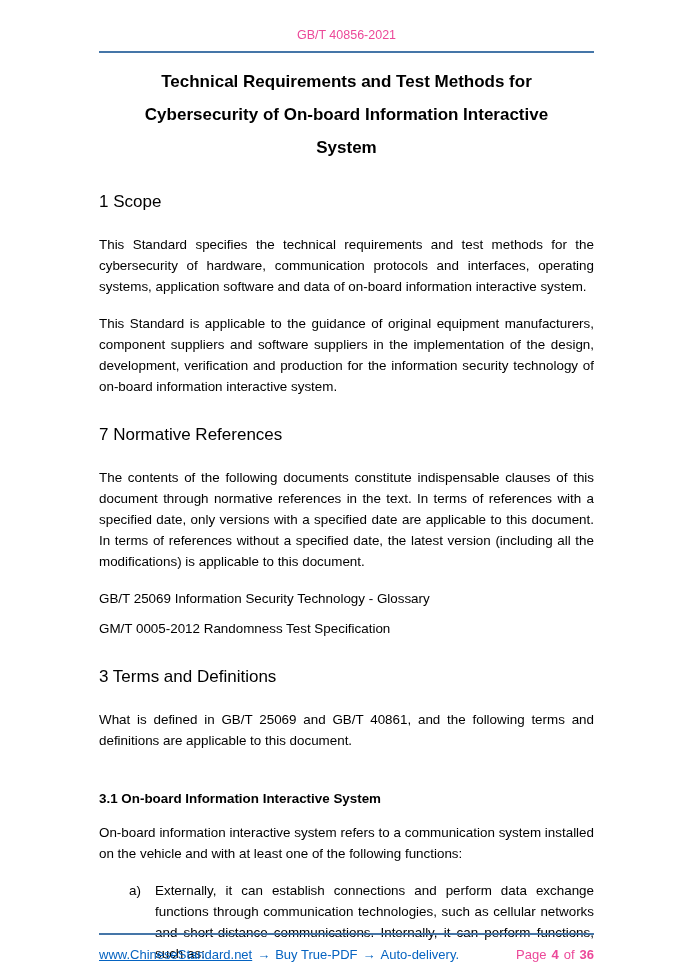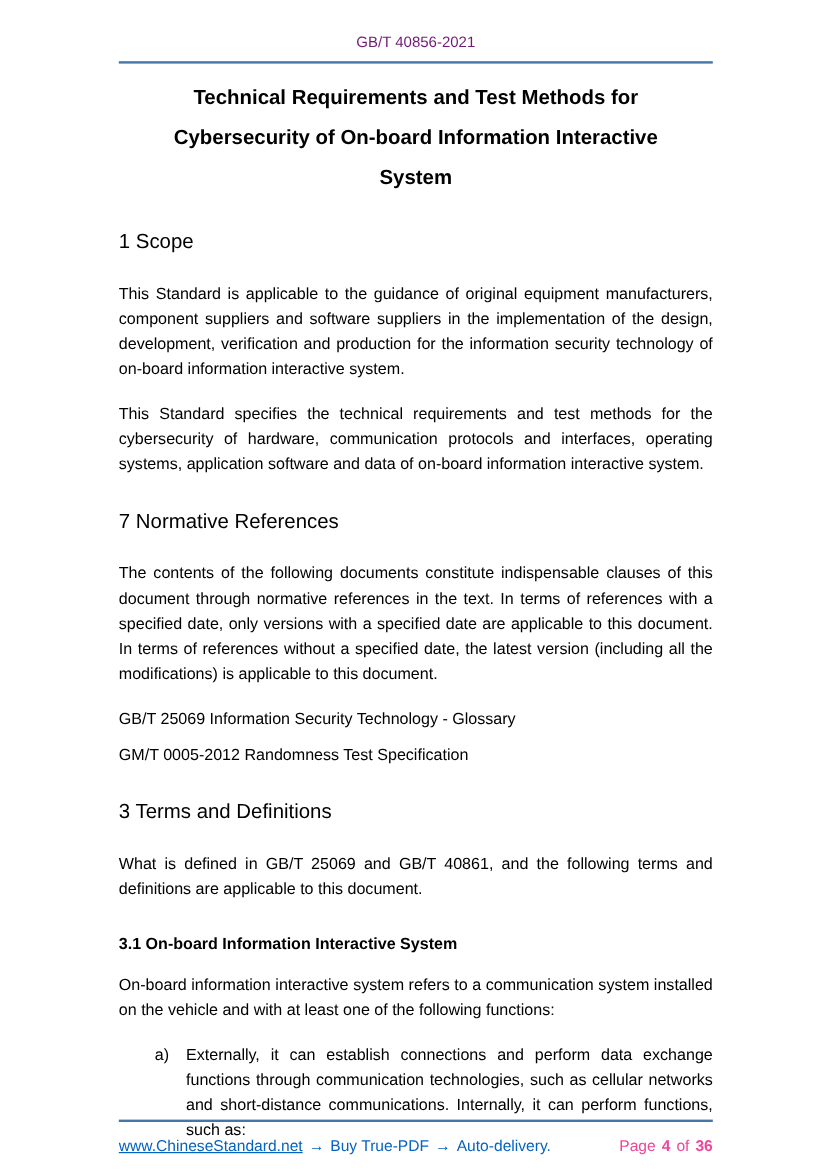--- a/index.html
+++ b/index.html
@@ -11,21 +11,21 @@
     overflow: hidden;
     font-family: "Liberation Sans", sans-serif;
     color: #000000;
   }
   .page {
     padding: 28px 99px 0 99px;
   }
   .doc-header {
     text-align: center;
     font-size: 12.5px;
-    color: #701a75;
+    color: #ec4899;
     padding-bottom: 9px;
   }
   .header-rule {
     border-top: 2px solid #4576a8;
     height: 0;
   }
   .doc-title {
     margin-top: 12px;
     text-align: center;
     font-size: 17px;
@@ -45,21 +45,21 @@
     margin-bottom: 16px;
   }
   .ref-line {
     font-size: 13.4px;
     line-height: 21px;
     margin-bottom: 9px;
   }
   .sub-heading {
     font-size: 13.4px;
     font-weight: bold;
-    margin: 28px 0 16px 0;
+    margin: 40px 0 16px 0;
   }
   .list-item {
     display: flex;
     margin-left: 30px;
     font-size: 13.4px;
     line-height: 21px;
   }
   .list-label {
     width: 26px;
     flex-shrink: 0;
@@ -109,22 +109,22 @@
   </div>
   <div class="header-rule"></div>
 
   <h1 class="doc-title">
     <span class="title-line">Technical Requirements and Test Methods for</span>
     <span class="title-line">Cybersecurity of On-board Information Interactive</span>
     <span class="title-line">System</span>
   </h1>
 
   <h2 class="section-heading">1 Scope</h2>
+  <p class="body-para">This Standard specifies the technical requirements and test methods for the cybersecurity of hardware, communication protocols and interfaces, operating systems, application software and data of on-board information interactive system.</p>
   <p class="body-para">This Standard is applicable to the guidance of original equipment manufacturers, component suppliers and software suppliers in the implementation of the design, development, verification and production for the information security technology of on-board information interactive system.</p>
-  <p class="body-para">This Standard specifies the technical requirements and test methods for the cybersecurity of hardware, communication protocols and interfaces, operating systems, application software and data of on-board information interactive system.</p>
 
   <h2 class="section-heading">7 Normative References</h2>
   <p class="body-para">The contents of the following documents constitute indispensable clauses of this document through normative references in the text. In terms of references with a specified date, only versions with a specified date are applicable to this document. In terms of references without a specified date, the latest version (including all the modifications) is applicable to this document.</p>
   <p class="ref-line">GB/T 25069 Information Security Technology - Glossary</p>
   <p class="ref-line">GM/T 0005-2012 Randomness Test Specification</p>
 
   <h2 class="section-heading">3 Terms and Definitions</h2>
   <p class="body-para">What is defined in GB/T 25069 and GB/T 40861, and the following terms and definitions are applicable to this document.</p>
   <h3 class="sub-heading">3.1 On-board Information Interactive System</h3>
   <p class="body-para">On-board information interactive system refers to a communication system installed on the vehicle and with at least one of the following functions:</p>

